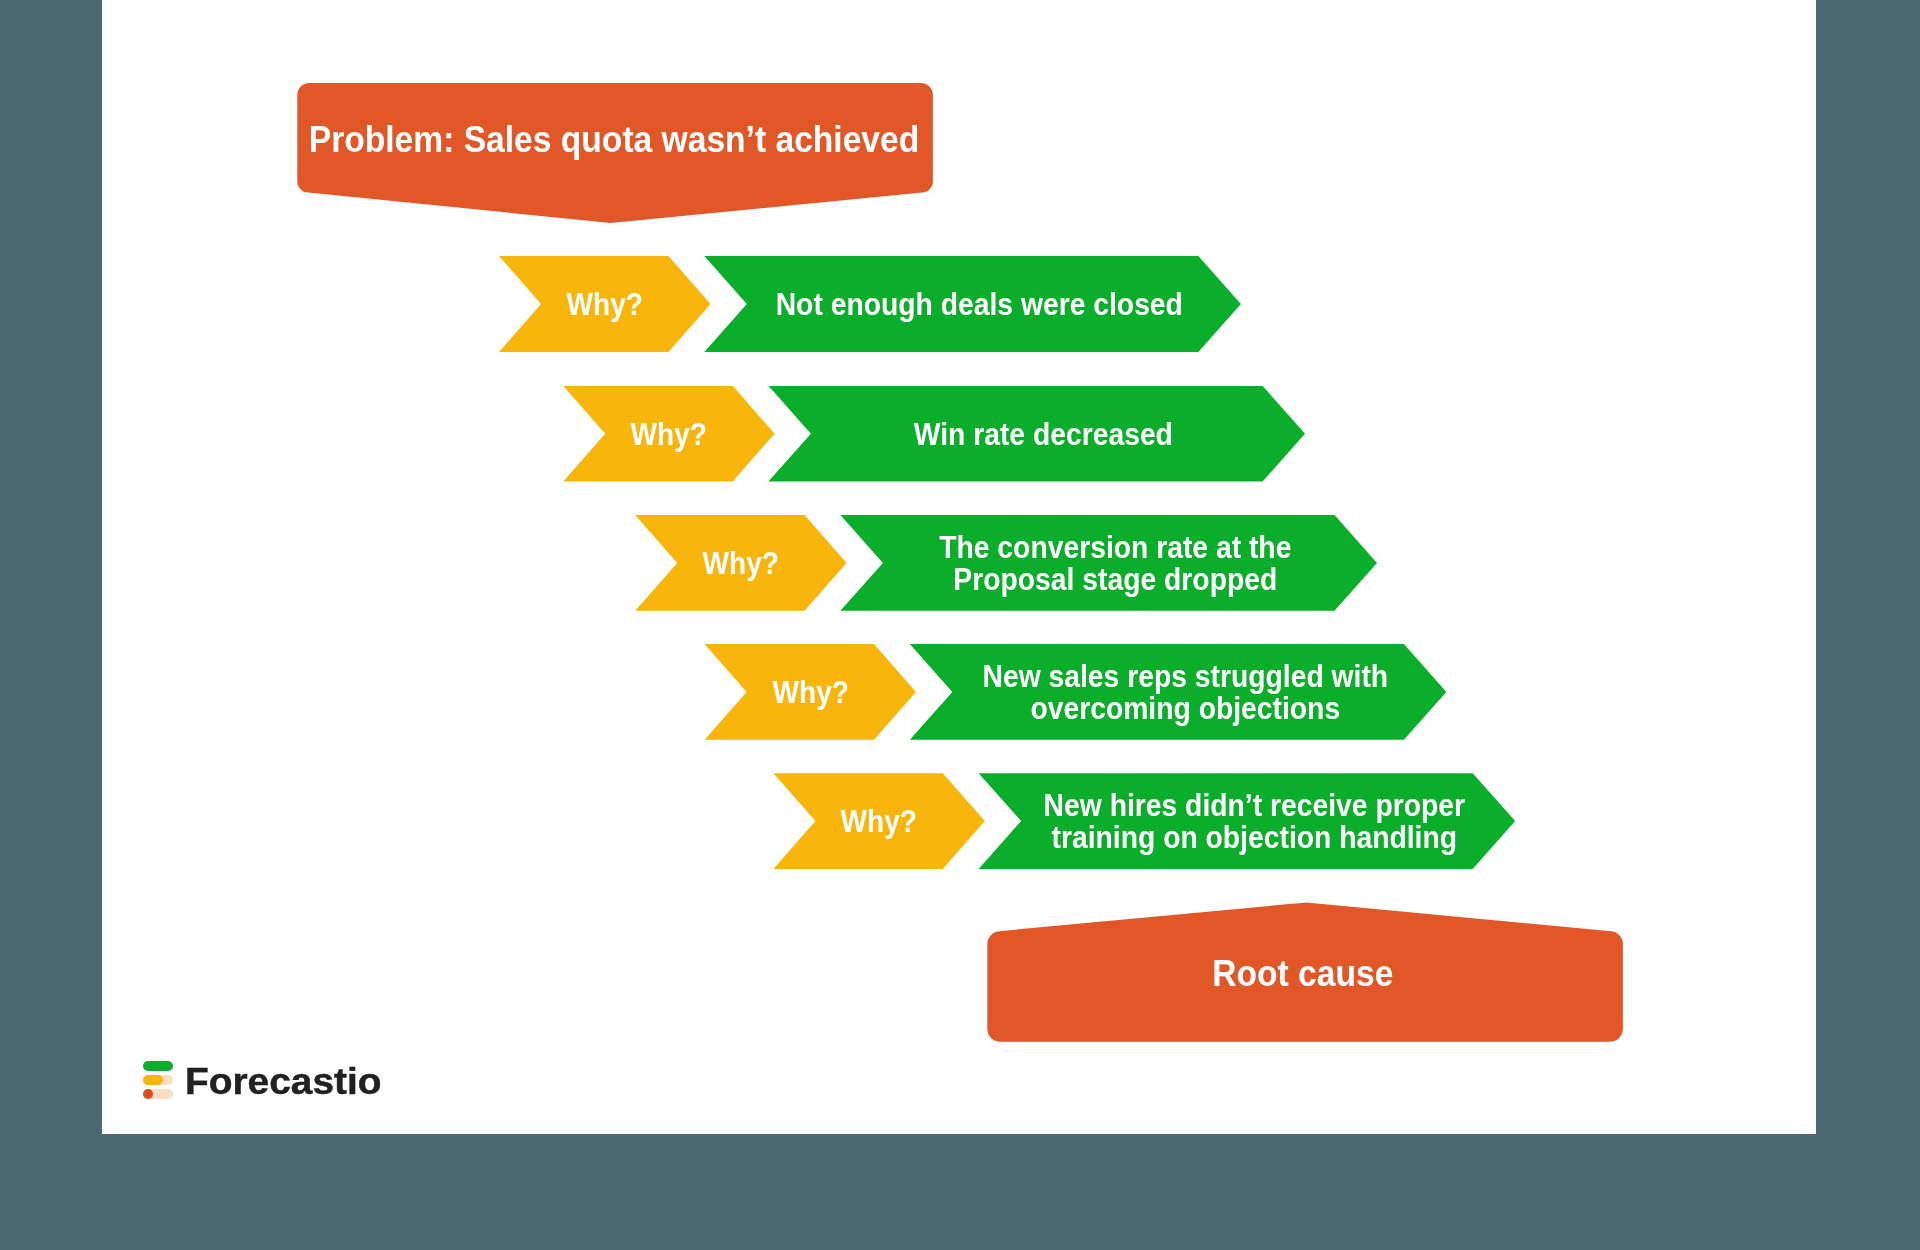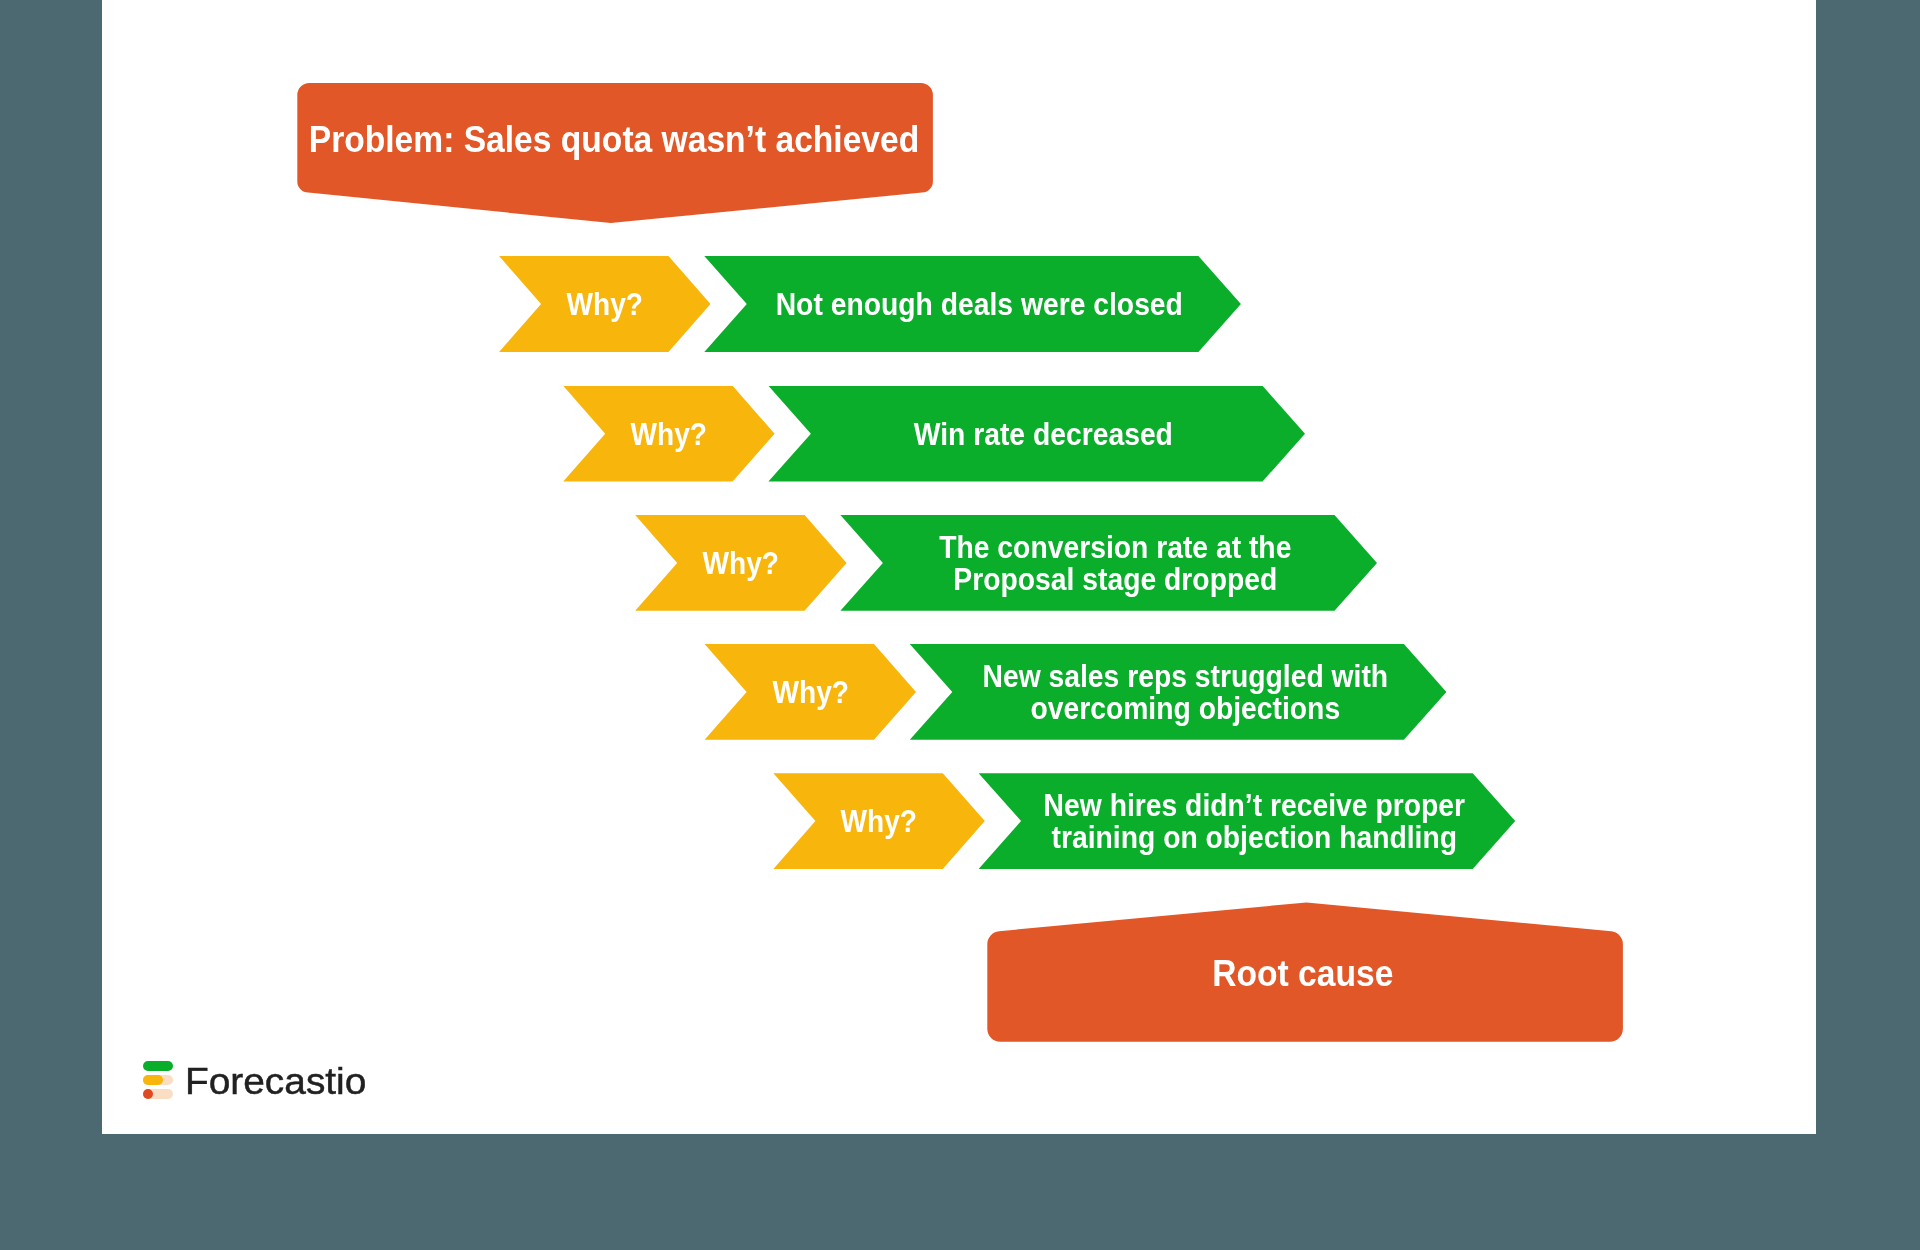--- a/index.html
+++ b/index.html
@@ -11,21 +11,21 @@
 
   .shape{position:absolute;}
   .why{background:#f8b50c;
        clip-path:polygon(0 0, 80.13% 0, 100% 50%, 80.13% 100%, 0 100%, 19.87% 50%);}
   .answer{background:#0bae2b;
        clip-path:polygon(0 0, 92.08% 0, 100% 50%, 92.08% 100%, 0 100%, 7.92% 50%);}
 
   .lbl{position:absolute;color:#fff;font-weight:bold;text-align:center;white-space:pre;
        transform-origin:center center;display:flex;align-items:center;justify-content:center;}
 
-  .brand{position:absolute;}
+  .brand{position:absolute;font-weight:bold;}
   .brandmark{position:absolute;}
   .bar{position:absolute;border-radius:5.1px;}
   .brandname{position:absolute;color:#212121;white-space:pre;transform-origin:left top;
              -webkit-text-stroke:0.45px #212121;}
 </style>
 </head>
 <body style="background: rgb(76, 105, 114);">
 
 <div id="card" style="background: rgb(255, 255, 255);"></div>
 <div id="stage">

